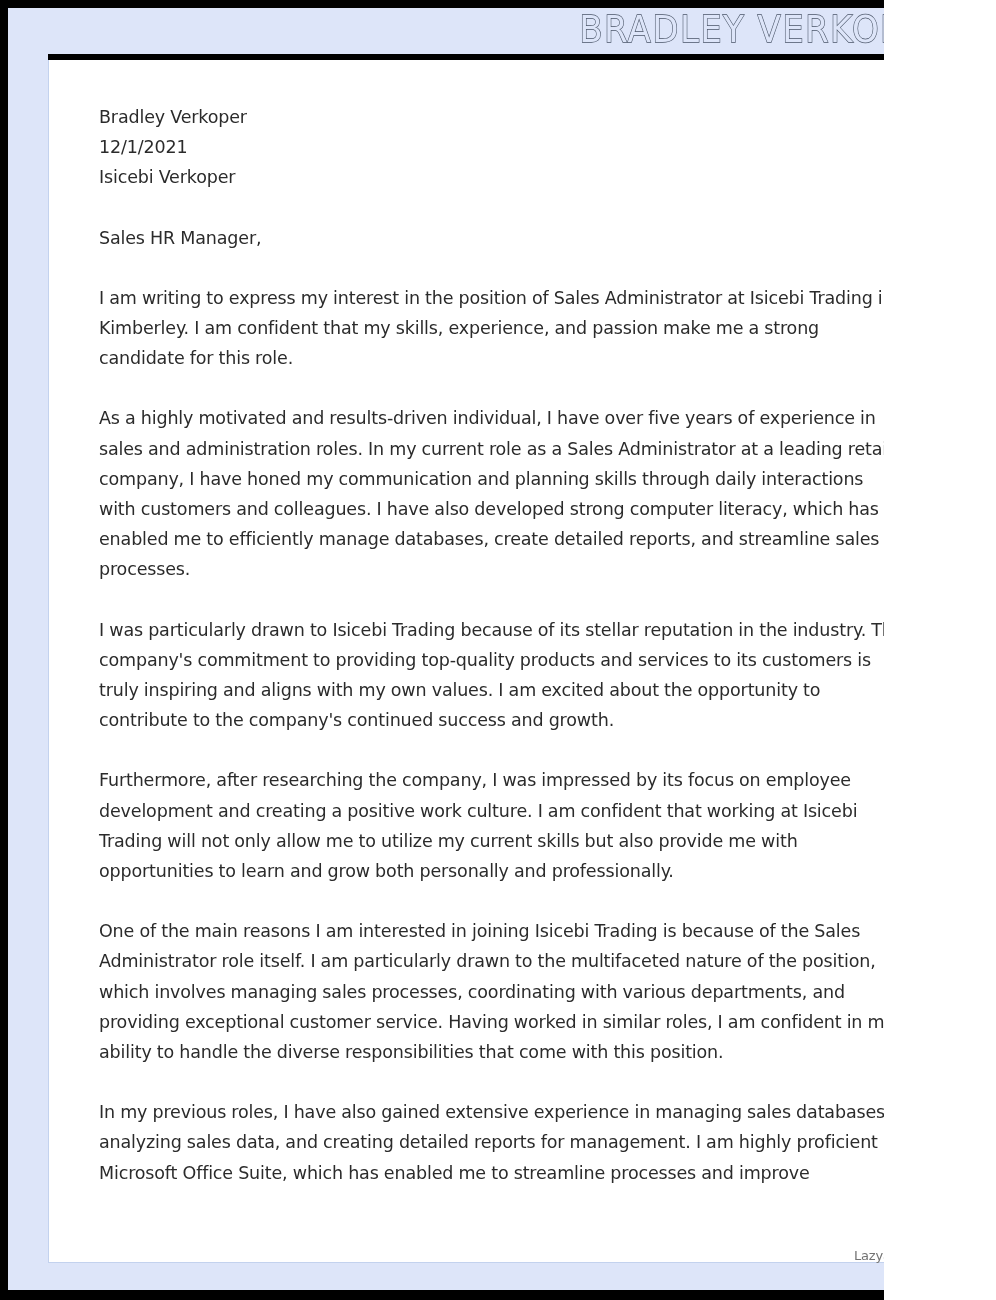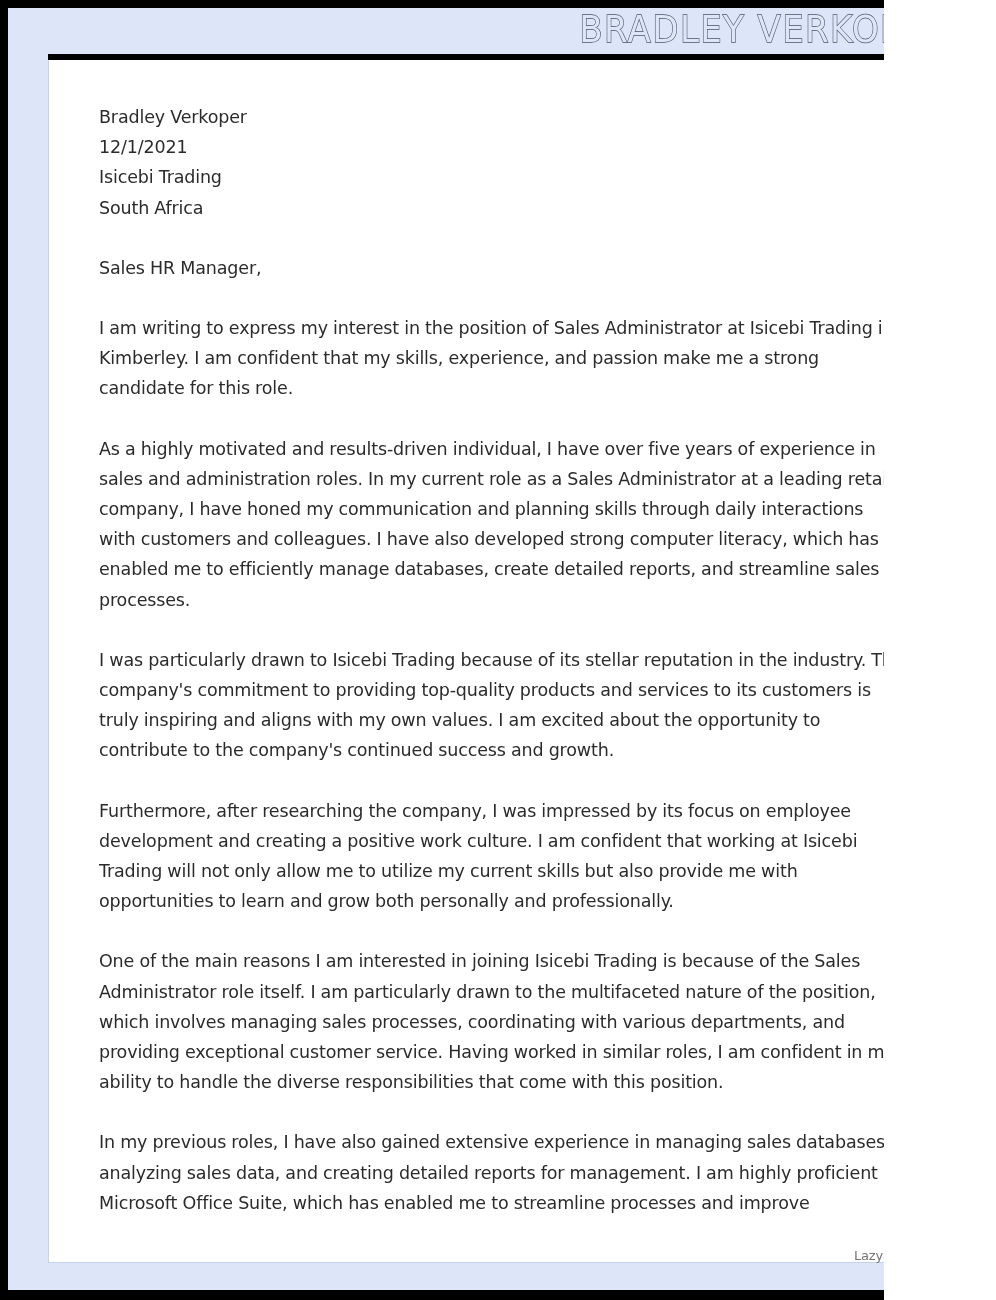--- a/index.html
+++ b/index.html
@@ -142,22 +142,21 @@
 
     <div class="header-rule"></div>
 
     <div class="page-sheet"></div>
 
     <div class="letter-body">
 
       <div class="addr-block">
         <span class="addr-line">Bradley Verkoper</span>
         <span class="addr-line">12/1/2021</span>
-        <span class="addr-line">Isicebi Trading</span>
-        <span class="addr-line">South Africa</span>
+        <span class="addr-line">Isicebi Verkoper</span>
       </div>
 
       <p class="salutation">Sales HR Manager,</p>
 
       <p class="para">I am writing to express my interest in the position of Sales Administrator at Isicebi Trading in Kimberley. I am confident that my skills, experience, and passion make me a strong candidate for this role.</p>
       <p class="para">As a highly motivated and results-driven individual, I have over five years of experience in sales and administration roles. In my current role as a Sales Administrator at a leading retail company, I have honed my communication and planning skills through daily interactions with customers and colleagues. I have also developed strong computer literacy, which has enabled me to efficiently manage databases, create detailed reports, and streamline sales processes.</p>
       <p class="para">I was particularly drawn to Isicebi Trading because of its stellar reputation in the industry. The company's commitment to providing top-quality products and services to its customers is truly inspiring and aligns with my own values. I am excited about the opportunity to contribute to the company's continued success and growth.</p>
       <p class="para">Furthermore, after researching the company, I was impressed by its focus on employee development and creating a positive work culture. I am confident that working at Isicebi Trading will not only allow me to utilize my current skills but also provide me with opportunities to learn and grow both personally and professionally.</p>
       <p class="para">One of the main reasons I am interested in joining Isicebi Trading is because of the Sales Administrator role itself. I am particularly drawn to the multifaceted nature of the position, which involves managing sales processes, coordinating with various departments, and providing exceptional customer service. Having worked in similar roles, I am confident in my ability to handle the diverse responsibilities that come with this position.</p>
       <p class="para">In my previous roles, I have also gained extensive experience in managing sales databases, analyzing sales data, and creating detailed reports for management. I am highly proficient in Microsoft Office Suite, which has enabled me to streamline processes and improve</p>

